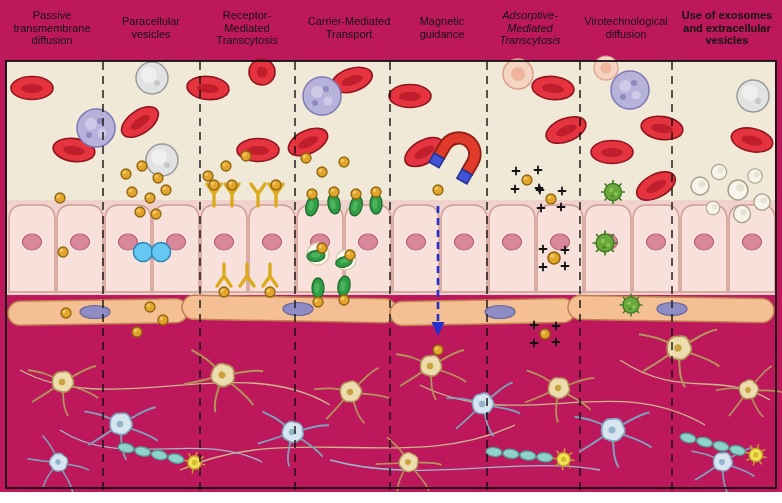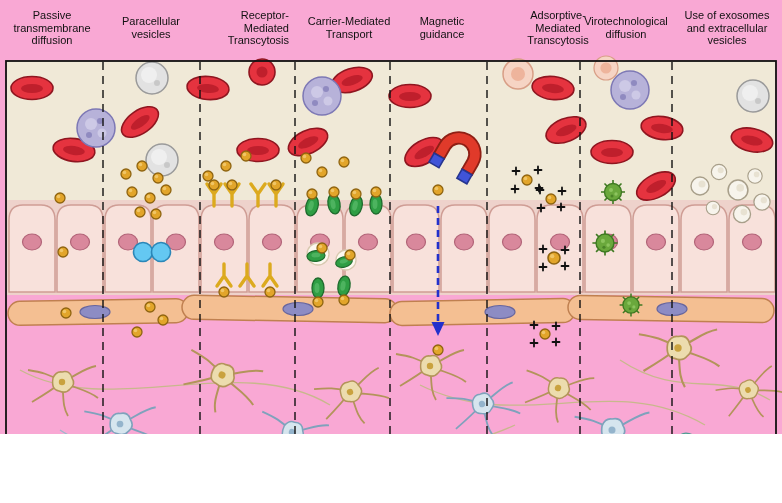--- a/index.html
+++ b/index.html
@@ -1,17 +1,17 @@
 <!DOCTYPE html>
 <html><head>
 <meta charset="utf-8">
 <style>
   html,body{margin:0;padding:0;background:#fff;}
   body{width:782px;height:503px;position:relative;font-family:"Liberation Sans",sans-serif;}
-  .stage{position:relative;width:782px;height:434px;background:#f9a8d4;overflow:hidden;}
+  .stage{position:relative;width:782px;height:492px;background:#be185d;overflow:hidden;}
   .diagram-svg{position:absolute;left:0;top:0;}
   .col-label{
     position:absolute;top:2px;height:52px;
     display:flex;align-items:center;justify-content:center;
     text-align:center;font-size:11px;line-height:1.18;color:#111;
   }
 </style>
 </head>
 <body>
 
@@ -324,21 +324,21 @@
       <line x1="580" y1="62" x2="580" y2="497"></line>
       <line x1="672" y1="62" x2="672" y2="497"></line>
     </g>
 
     <rect x="6" y="61" width="770" height="427" fill="none" stroke="#111" stroke-width="1.8"></rect>
   </svg>
 
   <div>
     <div class="col-label" style="left:4px;width:96px;">Passive transmembrane diffusion</div>
     <div class="col-label" style="left:109px;width:84px;">Paracellular vesicles</div>
-    <div class="col-label" style="left:205px;width:84px;text-align:right;">Receptor-Mediated Transcytosis</div>
+    <div class="col-label" style="left:205px;width:84px;">Receptor-Mediated Transcytosis</div>
     <div class="col-label" style="left:300px;width:98px;">Carrier-Mediated Transport</div>
     <div class="col-label" style="left:406px;width:72px;">Magnetic guidance</div>
-    <div class="col-label" style="left:516px;width:84px;">Adsorptive-Mediated Transcytosis</div>
+    <div class="col-label" style="left:488px;width:84px;font-style:italic;">Adsorptive-Mediated Transcytosis</div>
     <div class="col-label" style="left:576px;width:100px;">Virotechnological diffusion</div>
-    <div class="col-label" style="left:675px;width:104px;">Use of exosomes and extracellular vesicles</div>
+    <div class="col-label" style="left:675px;width:104px;font-weight:bold;">Use of exosomes and extracellular vesicles</div>
   </div>
 
 </div>
 
 </body></html>

